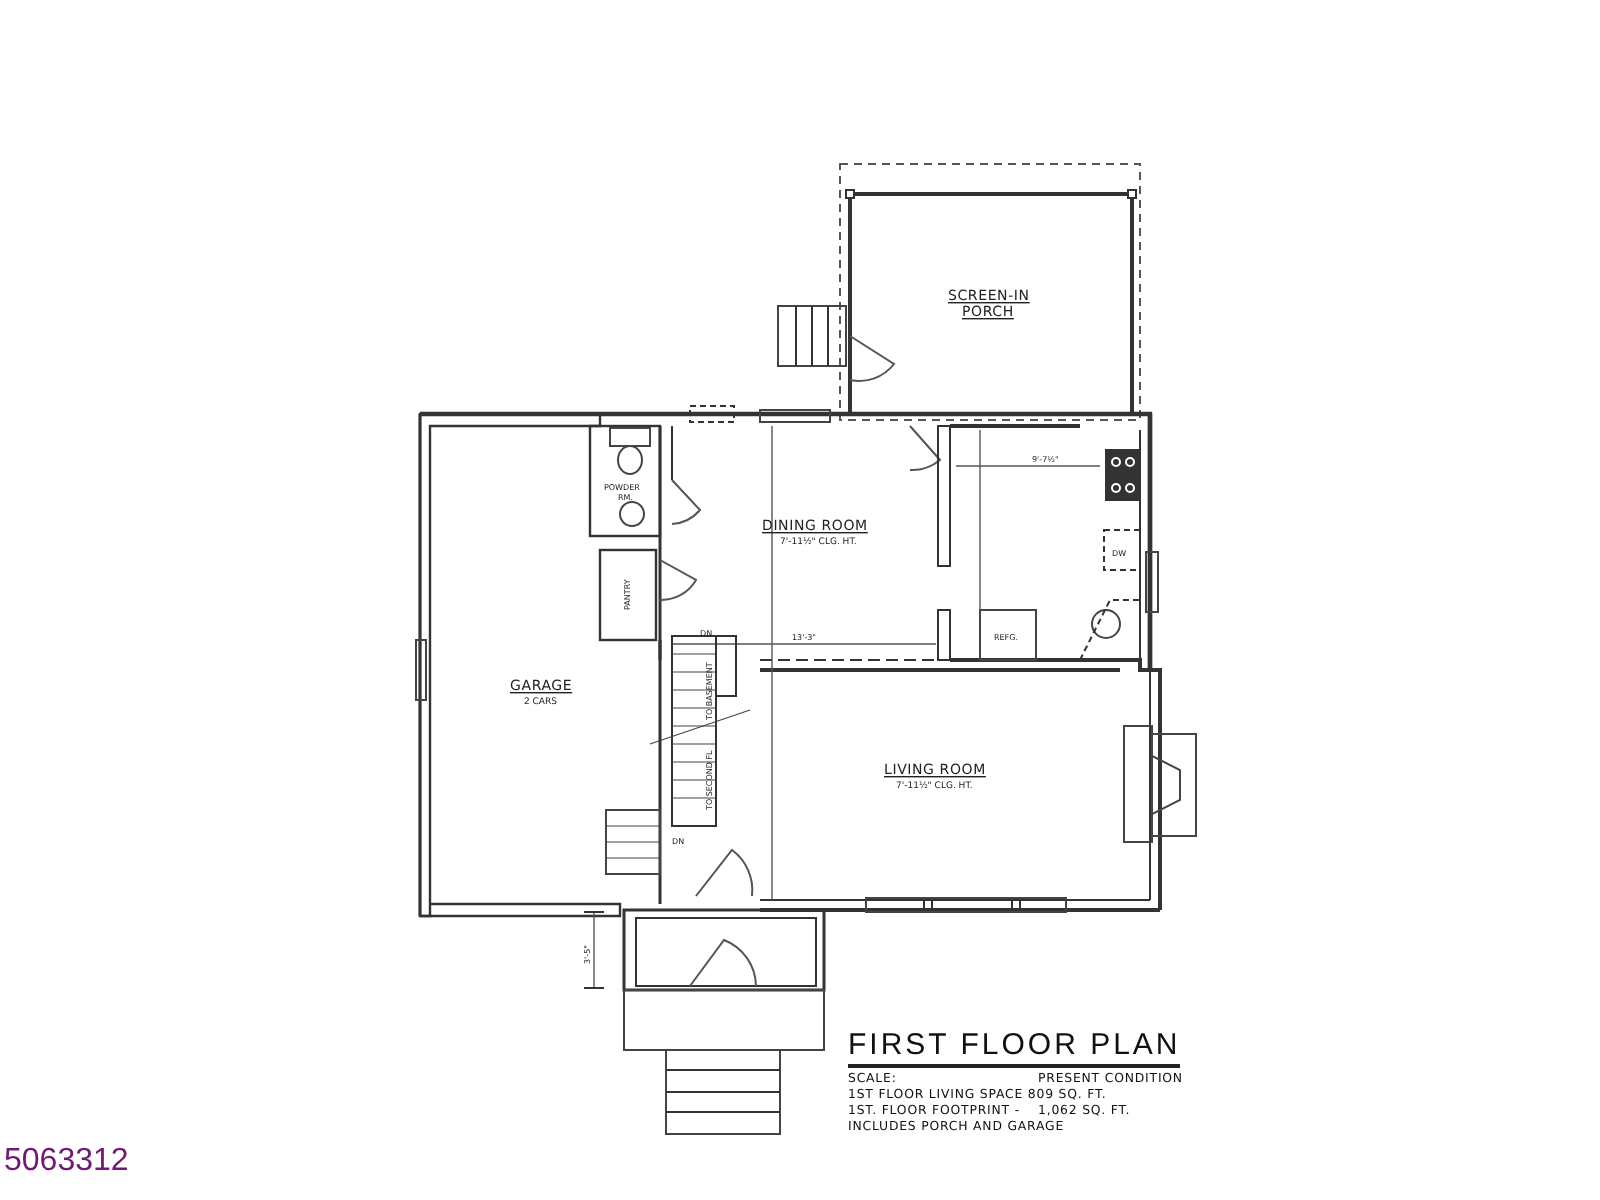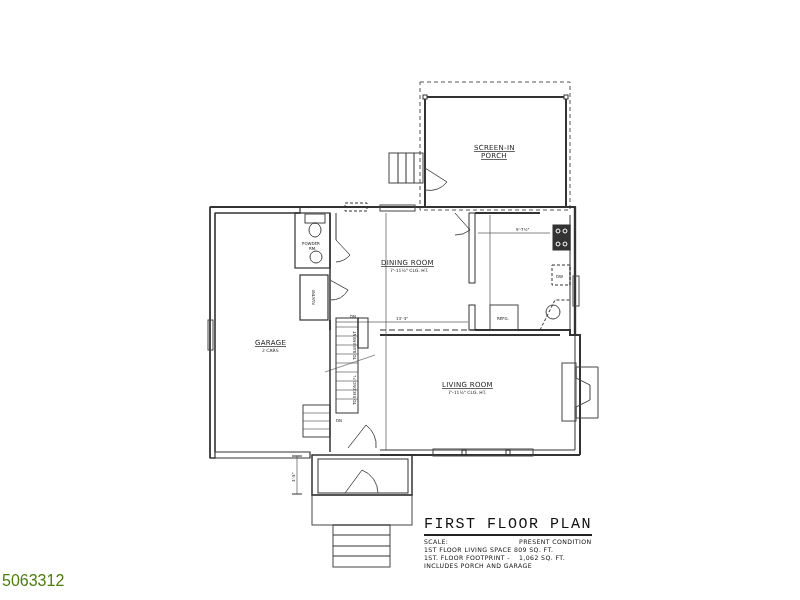--- a/index.html
+++ b/index.html
@@ -3,25 +3,25 @@
 <meta charset="utf-8">
 <style>
   html,body{margin:0;padding:0;background:#fff;}
   body{width:800px;height:600px;position:relative;overflow:hidden;font-family:"Liberation Sans",sans-serif;}
   svg{position:absolute;left:0;top:0;}
   .lbl{font-family:"DejaVu Sans",sans-serif;fill:#222;}
   .room{font-size:7px;text-decoration:underline;letter-spacing:0.3px;}
   .sub{font-size:4.5px;}
   .tiny{font-size:4px;}
   .title-block{position:absolute;left:424px;top:514px;width:200px;color:#111;}
-  .title{font-family:Liberation Mono, monospace;font-size:15px;letter-spacing:1.5px;border-bottom:2px solid #222;display:inline-block;padding-bottom:1px;}
+  .title{font-family:Liberation Sans, sans-serif;font-size:15px;letter-spacing:1.5px;border-bottom:2px solid #222;display:inline-block;padding-bottom:1px;}
   .notes{font-family:"DejaVu Sans",sans-serif;font-size:6.2px;line-height:8px;letter-spacing:0.4px;margin-top:2px;}
   .row{display:flex;}
   .row .k{width:95px;}
-  .listing{position:absolute;left:2px;top:572px;font-family:"Liberation Sans",sans-serif;font-size:16px;color:#4d7c0f;}
+  .listing{position:absolute;left:2px;top:572px;font-family:"Liberation Sans",sans-serif;font-size:16px;color:#701a75;}
 </style>
 </head>
 <body>
 
 <svg width="800" height="600" viewBox="0 0 800 600">
   <g stroke="#333" fill="none" stroke-width="1">
 
     <rect x="420" y="82" width="150" height="128" stroke-dasharray="4,3" stroke="#555"></rect>
 
     <rect x="425" y="97" width="141" height="110" stroke-width="2"></rect>

